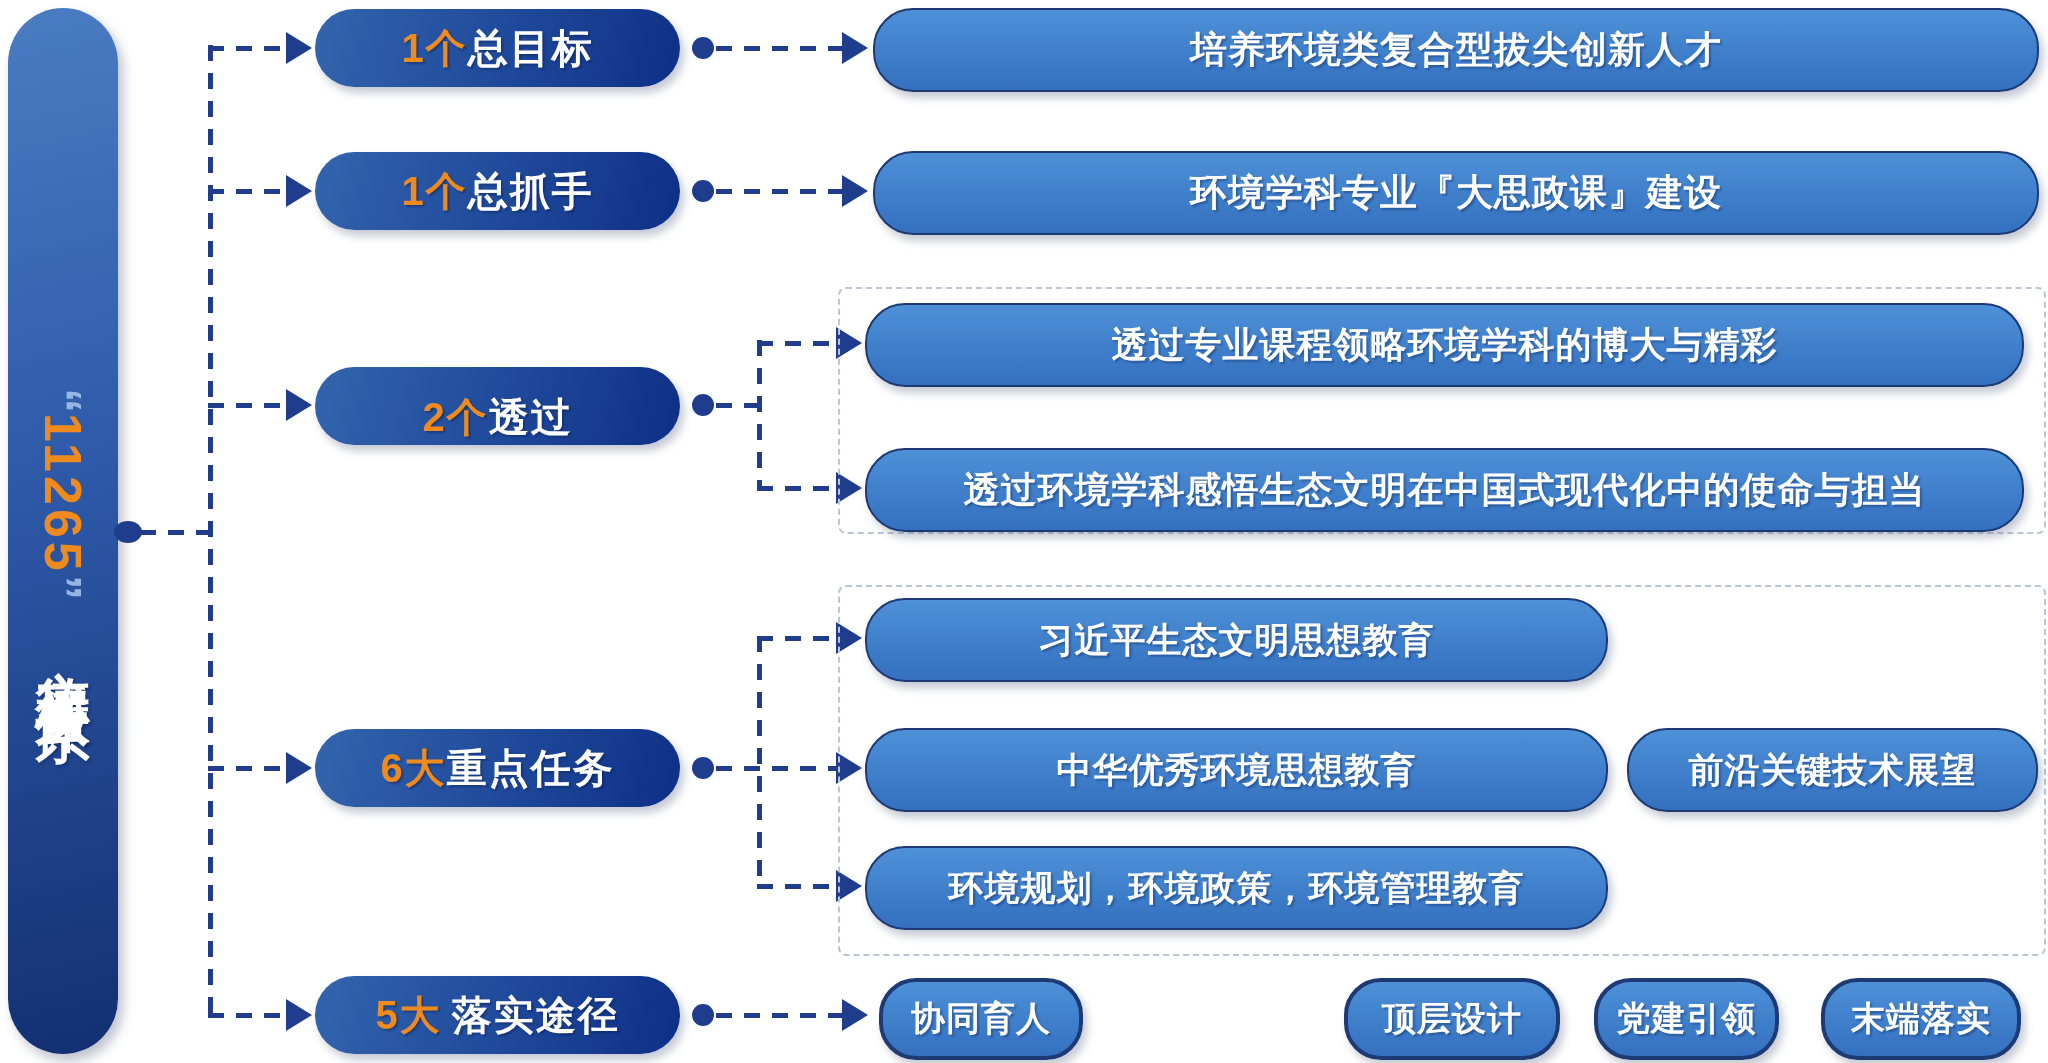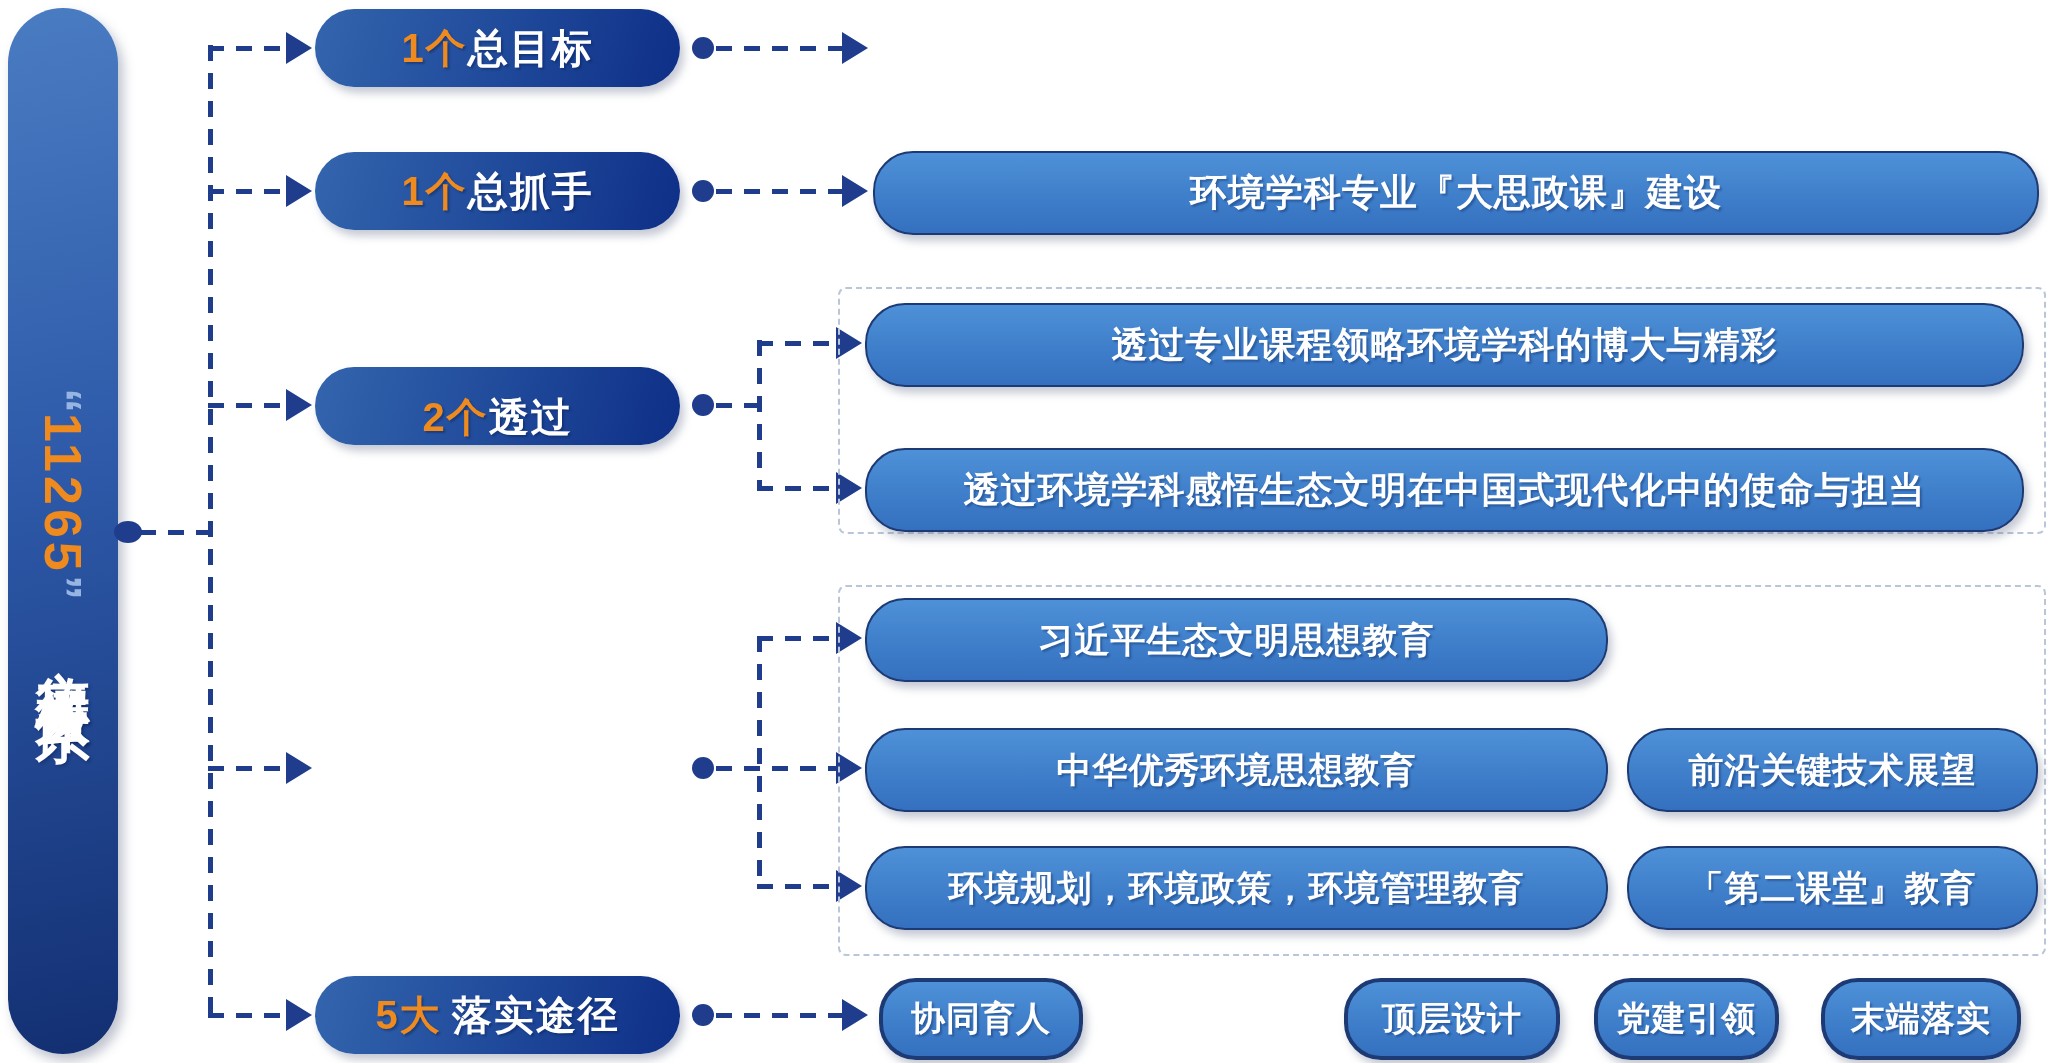--- a/index.html
+++ b/index.html
@@ -96,33 +96,40 @@
       <span>总目标</span>
     </div>
   <div class="pill" style="top:152px;">
       <span class="pre">1个</span>
       <span>总抓手</span>
     </div>
   <div class="pill" style="top:367px;align-items:flex-end;">
       <span class="pre">2个</span>
       <span>透过</span>
     </div>
+  <div class="pill" style="top:729px;">
+      <span class="pre">6大</span>
+      <span>重点任务</span>
+    </div>
   <div class="pill" style="top:976px;gap:10px;">
       <span class="pre">5大</span>
       <span>落实途径</span>
     </div>
 
   <div class="dot" style="left:692px;top:37px;"></div>
   <div class="dot" style="left:692px;top:180px;"></div>
   <div class="dot" style="left:692px;top:394px;"></div>
   <div class="dot" style="left:692px;top:757px;"></div>
   <div class="dot" style="left:692px;top:1004px;"></div>
 
   <div class="hline" style="left:716px;top:46px;width:128px;"></div>
   <div class="arrow" style="left:842px;top:32px;"></div>
+  <div class="bigbox" style="top:8px;">
+      <span>培养环境类复合型拔尖创新人才</span>
+    </div>
 
   <div class="hline" style="left:716px;top:189px;width:128px;"></div>
   <div class="arrow" style="left:842px;top:175px;"></div>
   <div class="bigbox" style="top:151px;">
       <span>环境学科专业『大思政课』建设</span>
     </div>
 
   <div class="hline" style="left:716px;top:403px;width:44px;"></div>
   <div class="vline" style="left:757px;top:340px;height:150px;"></div>
   <div class="hline" style="left:757px;top:341px;width:81px;"></div>
@@ -150,23 +157,20 @@
     </div>
   <div class="gridbox" style="left:865px;top:728px;width:739px;">
       <span>中华优秀环境思想教育</span>
     </div>
   <div class="gridbox" style="left:1627px;top:728px;width:407px;">
       <span>前沿关键技术展望</span>
     </div>
   <div class="gridbox" style="left:865px;top:846px;width:739px;">
       <span>环境规划，环境政策，环境管理教育</span>
     </div>
-  <div class="gridbox" style="left:1627px;top:846px;width:407px;">
-      <span>「第二课堂』教育</span>
-    </div>
 
   <div class="hline" style="left:716px;top:1013px;width:128px;"></div>
   <div class="arrow" style="left:842px;top:999px;"></div>
   <div class="capsule" style="left:879px;width:196px;">
       <span>协同育人</span>
     </div>
   <div class="capsule" style="left:1344px;width:208px;">
       <span>顶层设计</span>
     </div>
   <div class="capsule" style="left:1594px;width:177px;">

